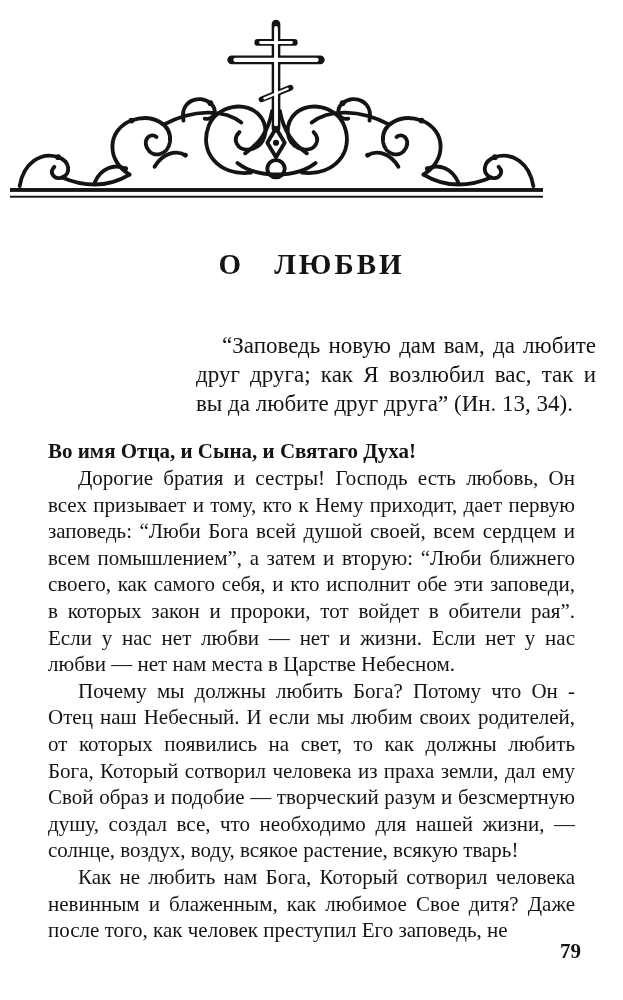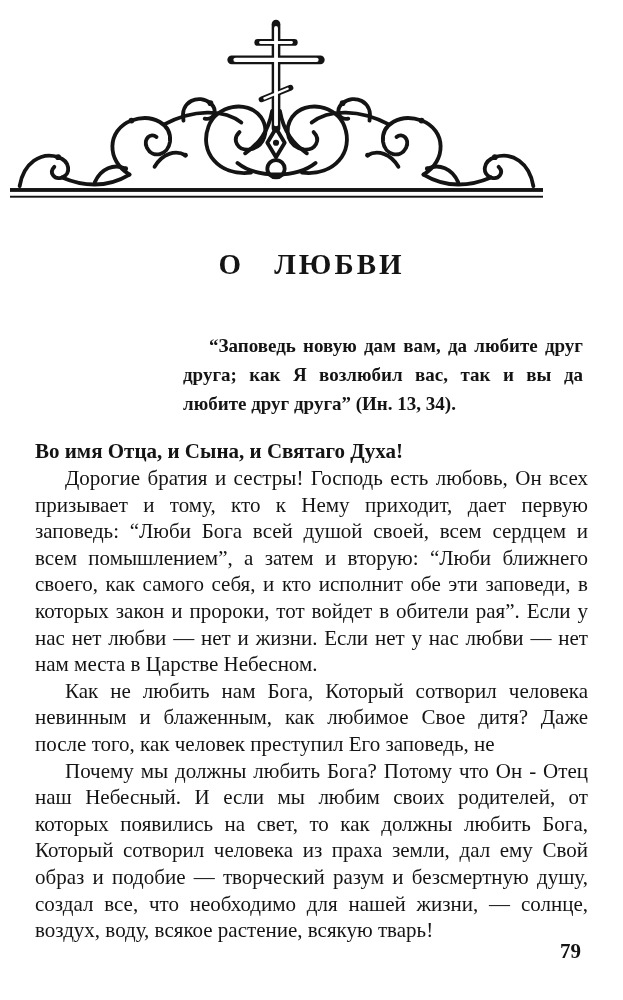--- a/index.html
+++ b/index.html
@@ -11,44 +11,44 @@
     position: relative;
     width: 623px;
     height: 1000px;
     margin: 0 auto;
     background: #ffffff;
     color: #141414;
     font-family: "Liberation Serif", "DejaVu Serif", serif;
     overflow: hidden;
   }
   .content {
-    padding: 0 35px;
+    padding: 0 48px;
   }
   .headpiece {
     margin: 14px 10px 0 10px;
   }
   .headpiece svg {
     display: block;
     width: 533px;
     height: 190px;
   }
   .title {
     margin: 44px 0 0 0;
     text-align: center;
     font-size: 29px;
     font-weight: 700;
     letter-spacing: 3px;
     word-spacing: 20px;
   }
   .epigraph {
     margin: 50px 0 0 148px;
     width: 400px;
-    font-size: 19px;
+    font-size: 23px;
     line-height: 29px;
-    font-weight: 700;
+    font-weight: 400;
     text-align: justify;
     text-indent: 26px;
   }
   .invocation {
     margin: 20px 0 0 0;
     text-align: left;
     font-size: 21px;
     line-height: 27px;
     font-weight: 700;
   }
@@ -132,19 +132,19 @@
 
   <div class="content">
     <h1 class="title">О  ЛЮБВИ</h1>
 
     <div class="epigraph">“Заповедь новую дам вам, да любите друг друга; как Я возлюбил вас, так и вы да любите друг друга” (Ин. 13, 34).</div>
 
     <div class="invocation">Во имя Отца, и Сына, и Святаго Духа!</div>
 
     <div class="body-text">
       <p>Дорогие братия и сестры! Господь есть любовь, Он всех призывает и тому, кто к Нему приходит, дает первую заповедь: “Люби Бога всей душой своей, всем сердцем и всем помышлением”, а затем и вторую: “Люби ближнего своего, как самого себя, и кто исполнит обе эти заповеди, в которых закон и пророки, тот войдет в обители рая”. Если у нас нет любви — нет и жизни. Если нет у нас любви — нет нам места в Царстве Небесном.</p>
+      <p>Почему мы должны любить Бога? Потому что Он - Отец наш Небесный. И если мы любим своих родителей, от которых появились на свет, то как должны любить Бога, Который сотворил человека из праха земли, дал ему Свой образ и подобие — творческий разум и безсмертную душу, создал все, что необходимо для нашей жизни, — солнце, воздух, воду, всякое растение, всякую тварь!</p>
       <p>Как не любить нам Бога, Который сотворил человека невинным и блаженным, как любимое Свое дитя? Даже после того, как человек преступил Его заповедь, не</p>
-      <p>Почему мы должны любить Бога? Потому что Он - Отец наш Небесный. И если мы любим своих родителей, от которых появились на свет, то как должны любить Бога, Который сотворил человека из праха земли, дал ему Свой образ и подобие — творческий разум и безсмертную душу, создал все, что необходимо для нашей жизни, — солнце, воздух, воду, всякое растение, всякую тварь!</p>
     </div>
   </div>
 
   <div class="page-number">79</div>
 </div>
 
 </body></html>

